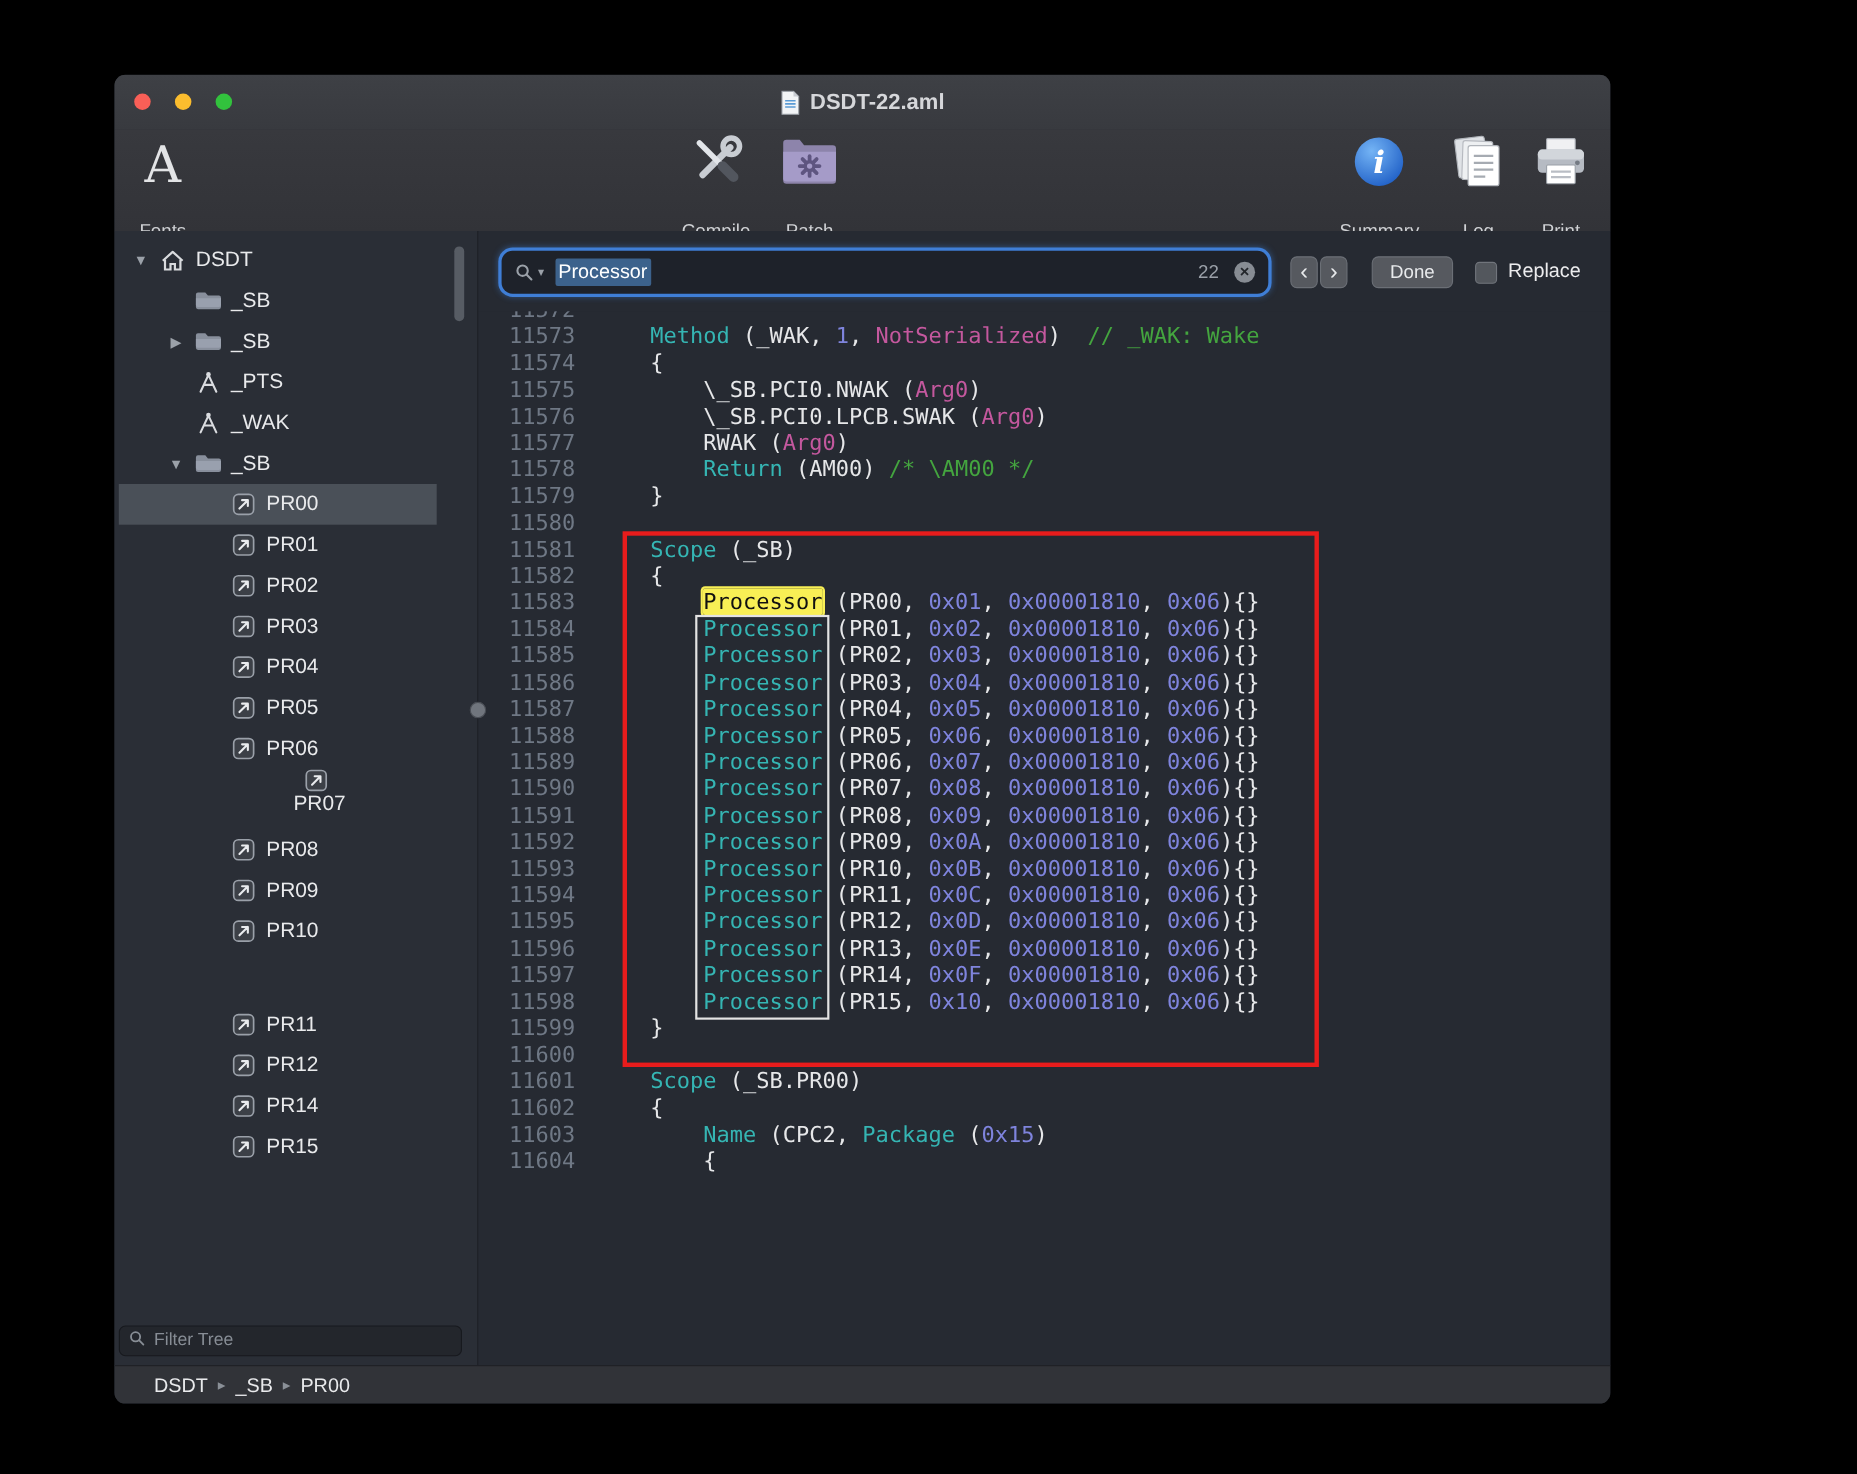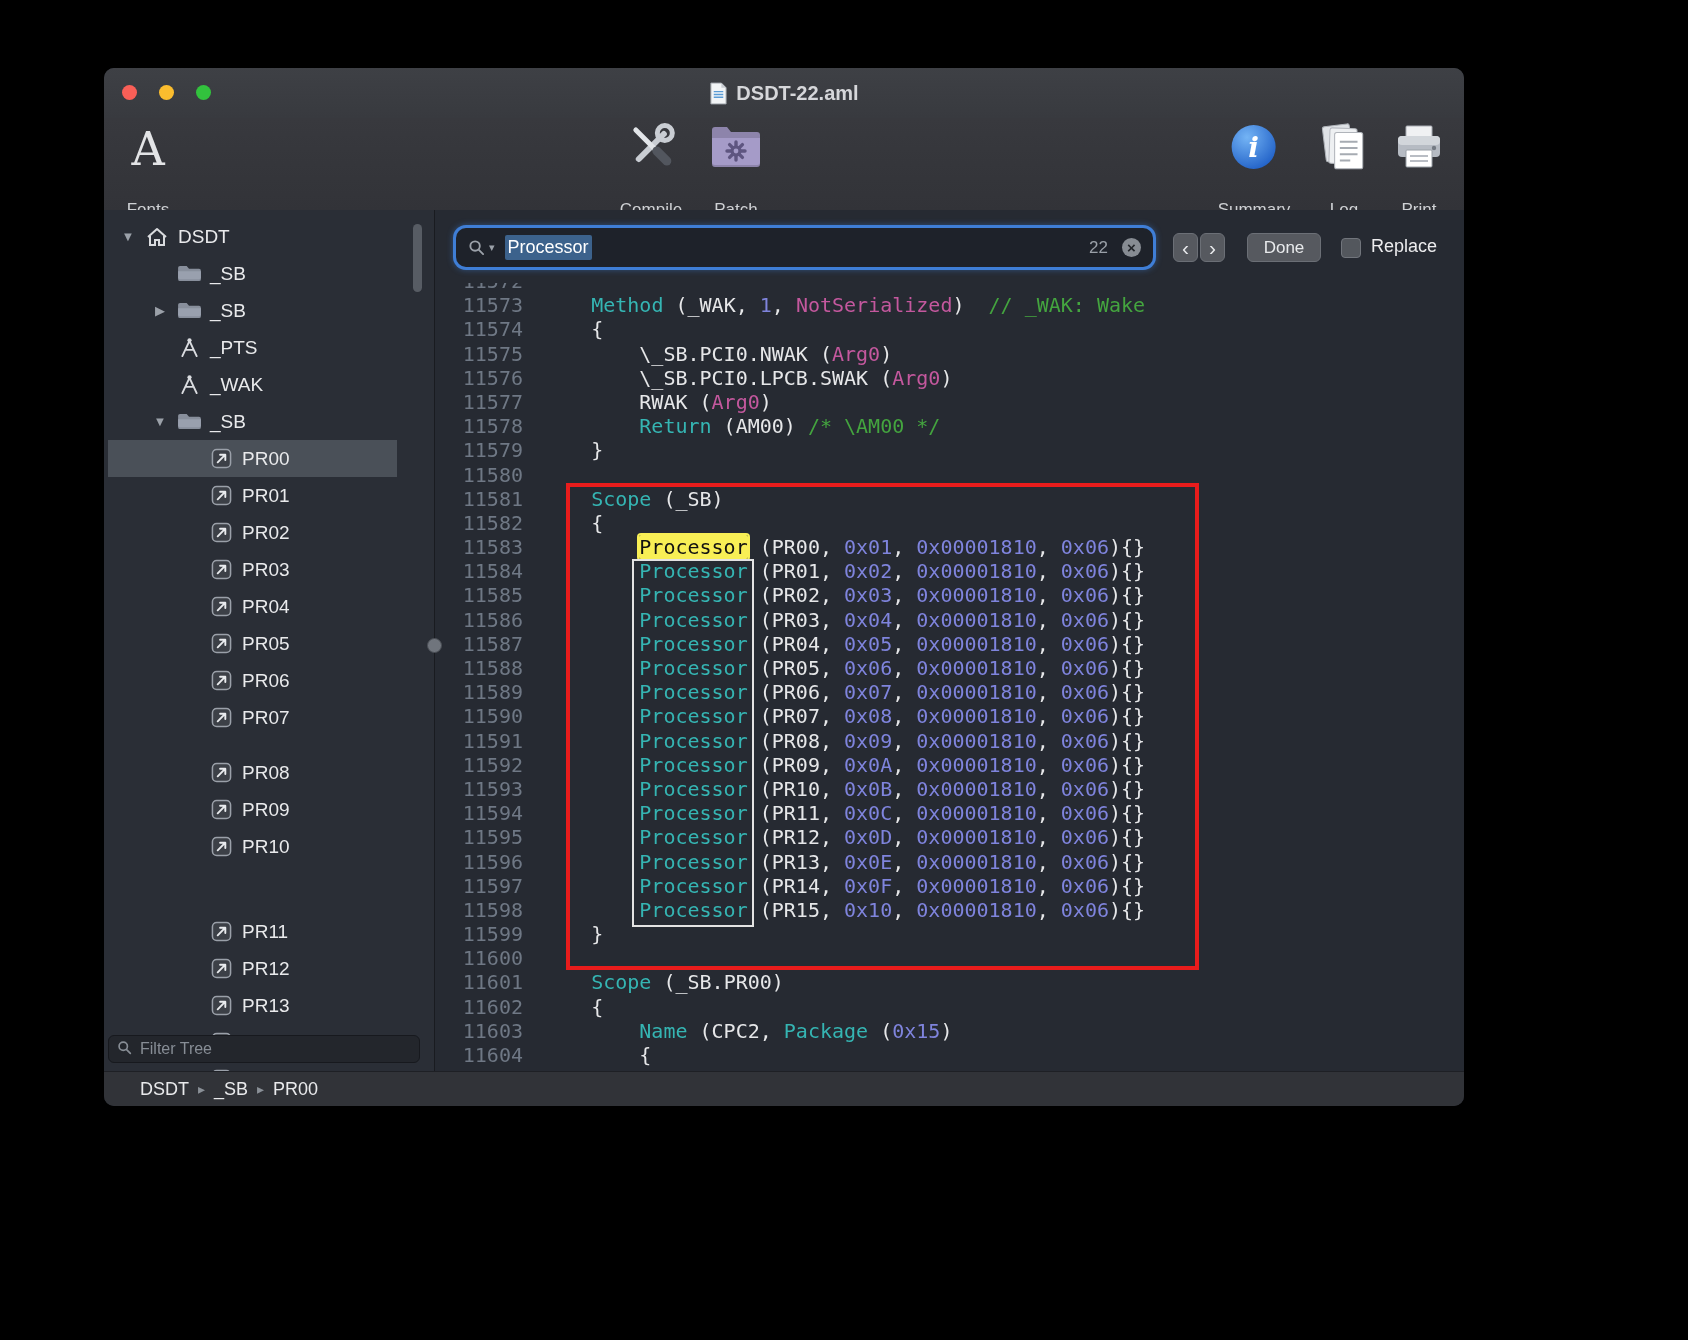--- a/index.html
+++ b/index.html
@@ -3,21 +3,21 @@
 <meta charset="utf-8">
 <style>
   html,body { margin:0; padding:0; }
   body {
     width:1688px; height:1340px; background:#000;
     position:relative; overflow:hidden;
     font-family:"Liberation Sans", sans-serif;
     -webkit-font-smoothing:antialiased;
   }
   .window {
-    position:absolute; left:104px; top:68px; width:1360px; height:1038px;
+    position:absolute; left:104px; top:68px; width:1360px; height:1208px;
     background:#262a32; border-radius:10px; overflow:hidden;
   }
   
   .titlebar {
     position:absolute; left:0; top:0; right:0; height:50px;
     background:linear-gradient(#3e4045,#383a3f);
     display:flex; align-items:center; justify-content:center;
   }
   .traffic { position:absolute; left:18px; top:17px; display:flex; gap:22px; }
   .tl { width:15px; height:15px; border-radius:50%; display:inline-block; }
@@ -392,21 +392,21 @@
           <div class="tree-row" style="padding-left: 70px;">
             <span class="disclosure"></span>
             <span class="tree-icon">
               <svg width="21" height="21" viewBox="0 0 22 22">
                 <rect x="1.5" y="1.5" width="19" height="19" rx="4.5" fill="#3c4047" stroke="#9aa0a9" stroke-width="1.6"></rect>
                 <path d="M7 15 L15 7 M15 7 H9.5 M15 7 V12.5" stroke="#e9ebee" stroke-width="2" fill="none" stroke-linecap="round"></path>
               </svg>
             </span>
             <span class="tree-label">PR06</span>
           </div>
-          <div class="tree-row" style="padding-left: 70px;">
+          <div class="tree-row" style="padding-left: 70px; flex-direction: column;">
             <span class="disclosure"></span>
             <span class="tree-icon">
               <svg width="21" height="21" viewBox="0 0 22 22">
                 <rect x="1.5" y="1.5" width="19" height="19" rx="4.5" fill="#3c4047" stroke="#9aa0a9" stroke-width="1.6"></rect>
                 <path d="M7 15 L15 7 M15 7 H9.5 M15 7 V12.5" stroke="#e9ebee" stroke-width="2" fill="none" stroke-linecap="round"></path>
               </svg>
             </span>
             <span class="tree-label">PR07</span>
           </div>
           <div class="tree-row" style="padding-left: 70px; margin-top: 18px;">
@@ -451,30 +451,20 @@
           </div>
           <div class="tree-row" style="padding-left: 70px;">
             <span class="disclosure"></span>
             <span class="tree-icon">
               <svg width="21" height="21" viewBox="0 0 22 22">
                 <rect x="1.5" y="1.5" width="19" height="19" rx="4.5" fill="#3c4047" stroke="#9aa0a9" stroke-width="1.6"></rect>
                 <path d="M7 15 L15 7 M15 7 H9.5 M15 7 V12.5" stroke="#e9ebee" stroke-width="2" fill="none" stroke-linecap="round"></path>
               </svg>
             </span>
             <span class="tree-label">PR12</span>
-          </div>
-          <div class="tree-row" style="padding-left: 70px;">
-            <span class="disclosure"></span>
-            <span class="tree-icon">
-              <svg width="21" height="21" viewBox="0 0 22 22">
-                <rect x="1.5" y="1.5" width="19" height="19" rx="4.5" fill="#3c4047" stroke="#9aa0a9" stroke-width="1.6"></rect>
-                <path d="M7 15 L15 7 M15 7 H9.5 M15 7 V12.5" stroke="#e9ebee" stroke-width="2" fill="none" stroke-linecap="round"></path>
-              </svg>
-            </span>
-            <span class="tree-label">PR13</span>
           </div>
           <div class="tree-row" style="padding-left: 70px;">
             <span class="disclosure"></span>
             <span class="tree-icon">
               <svg width="21" height="21" viewBox="0 0 22 22">
                 <rect x="1.5" y="1.5" width="19" height="19" rx="4.5" fill="#3c4047" stroke="#9aa0a9" stroke-width="1.6"></rect>
                 <path d="M7 15 L15 7 M15 7 H9.5 M15 7 V12.5" stroke="#e9ebee" stroke-width="2" fill="none" stroke-linecap="round"></path>
               </svg>
             </span>
             <span class="tree-label">PR14</span>

